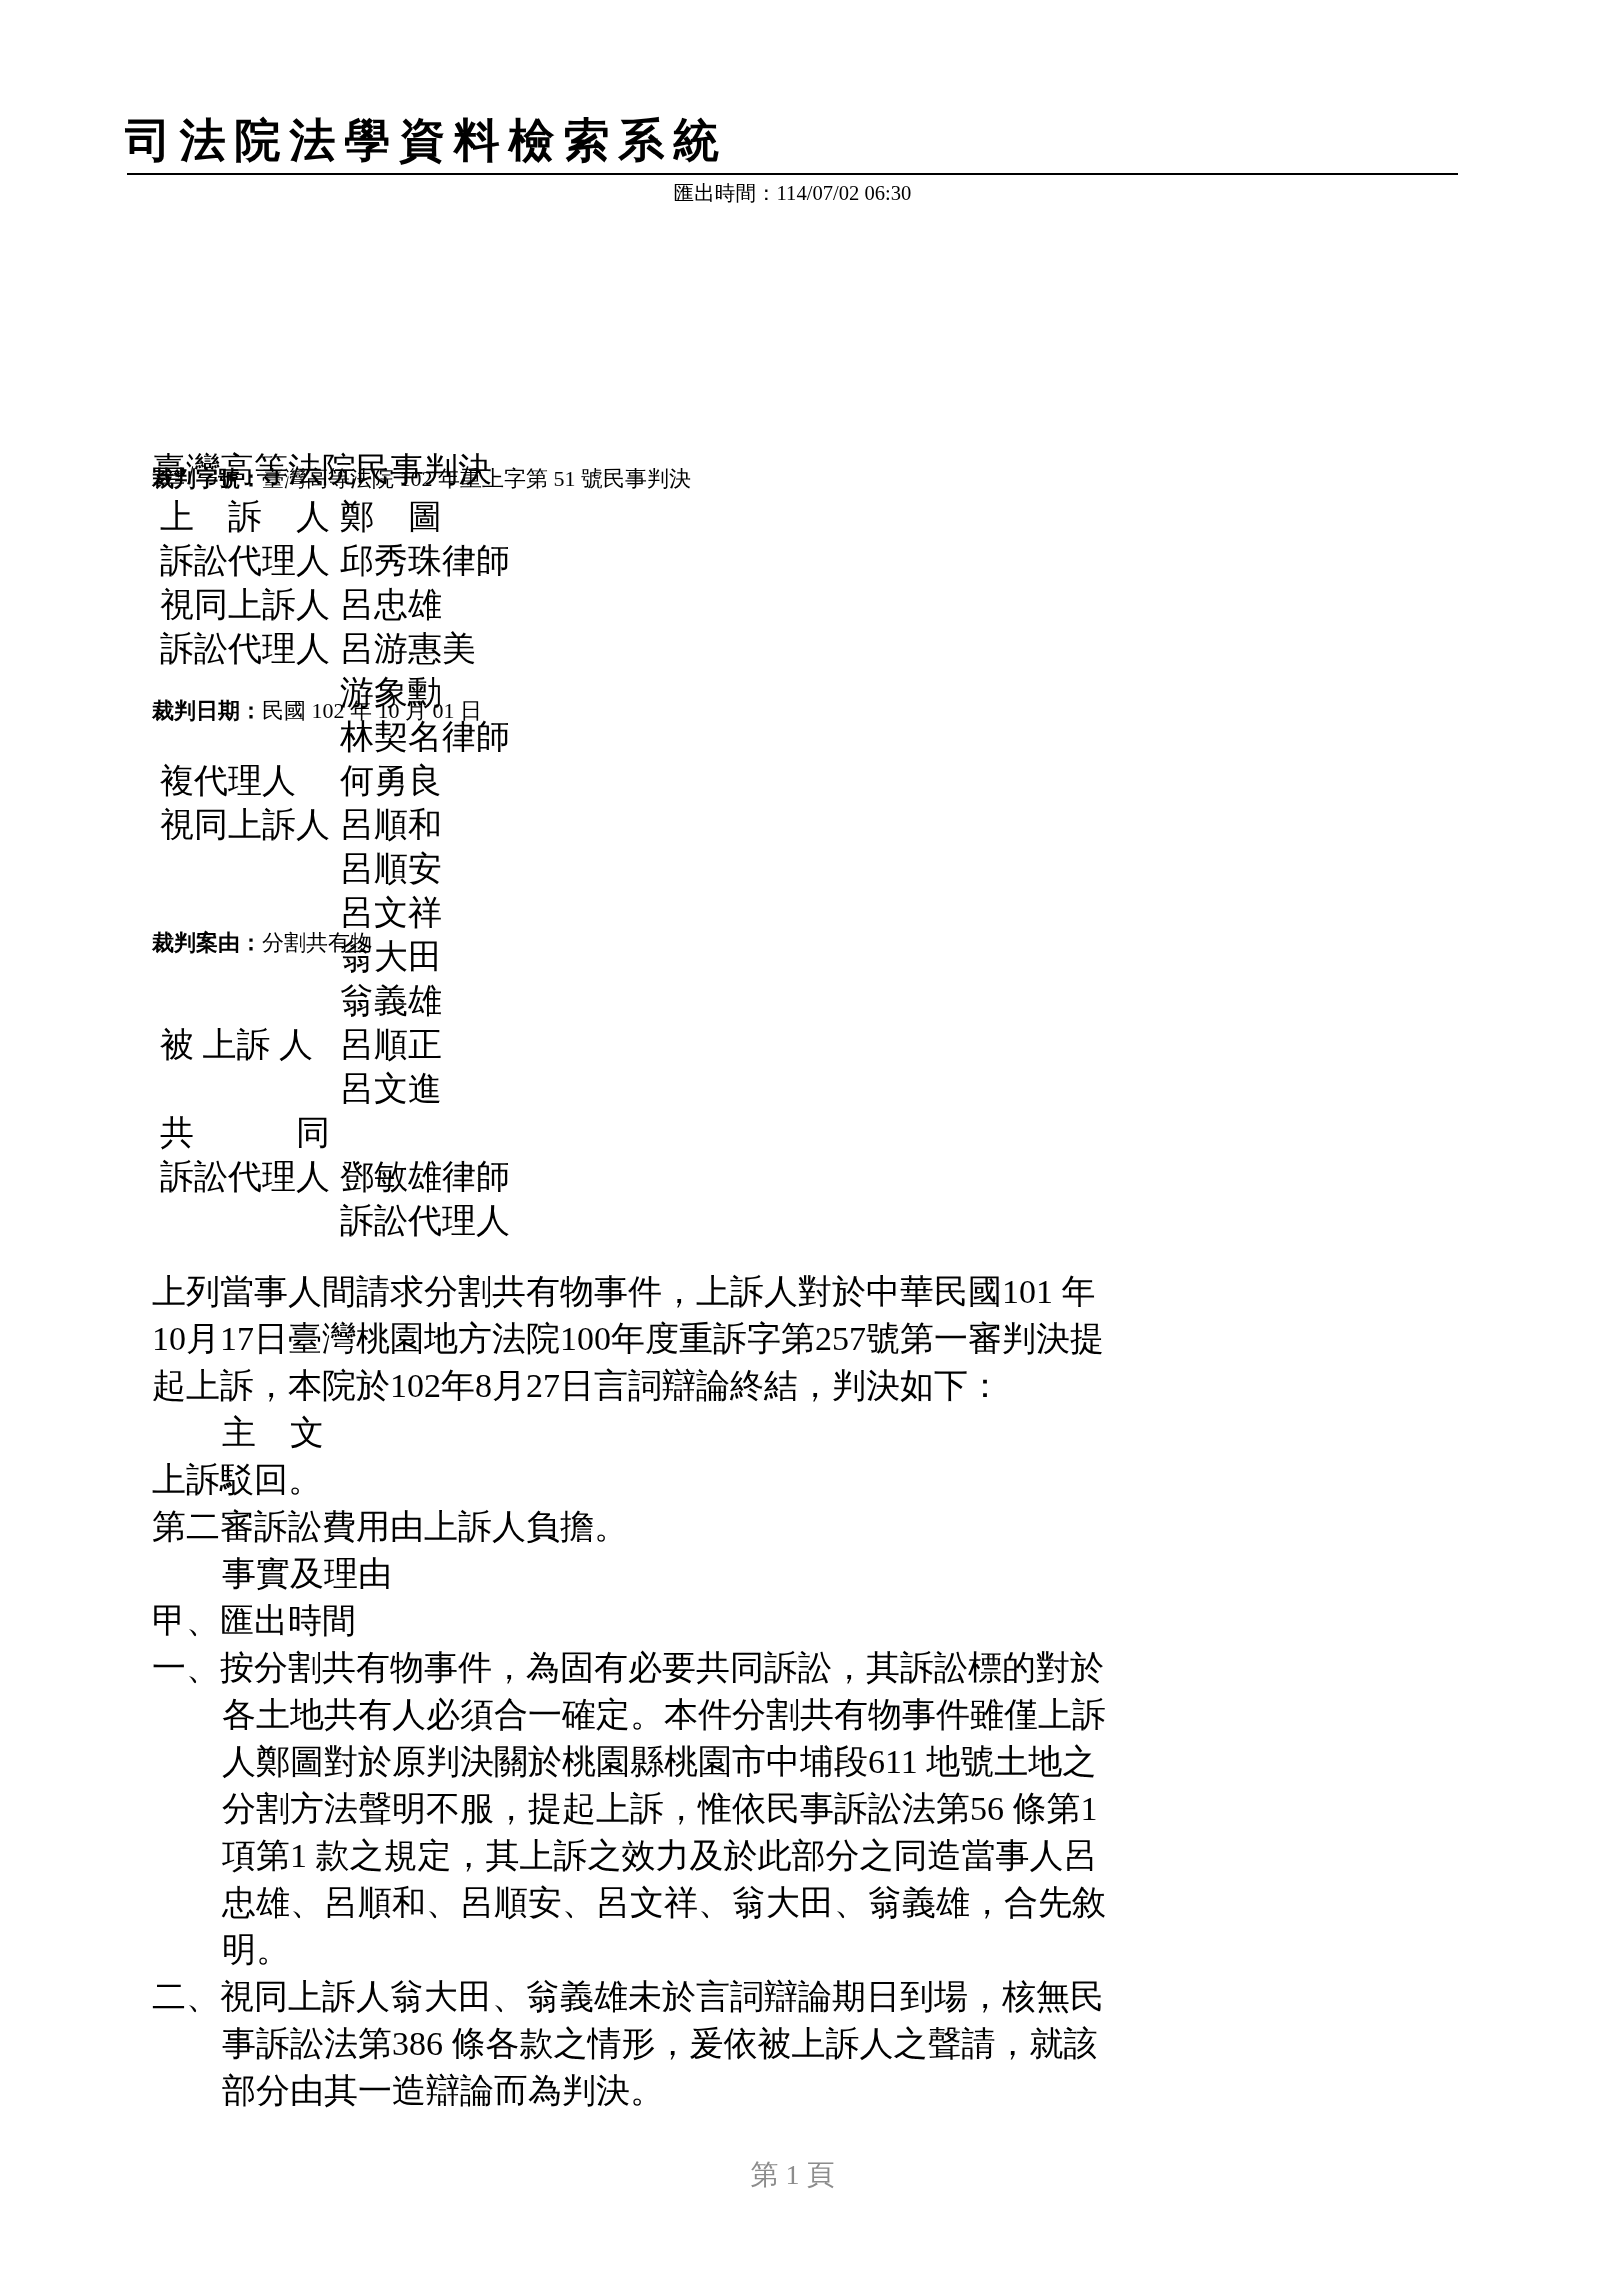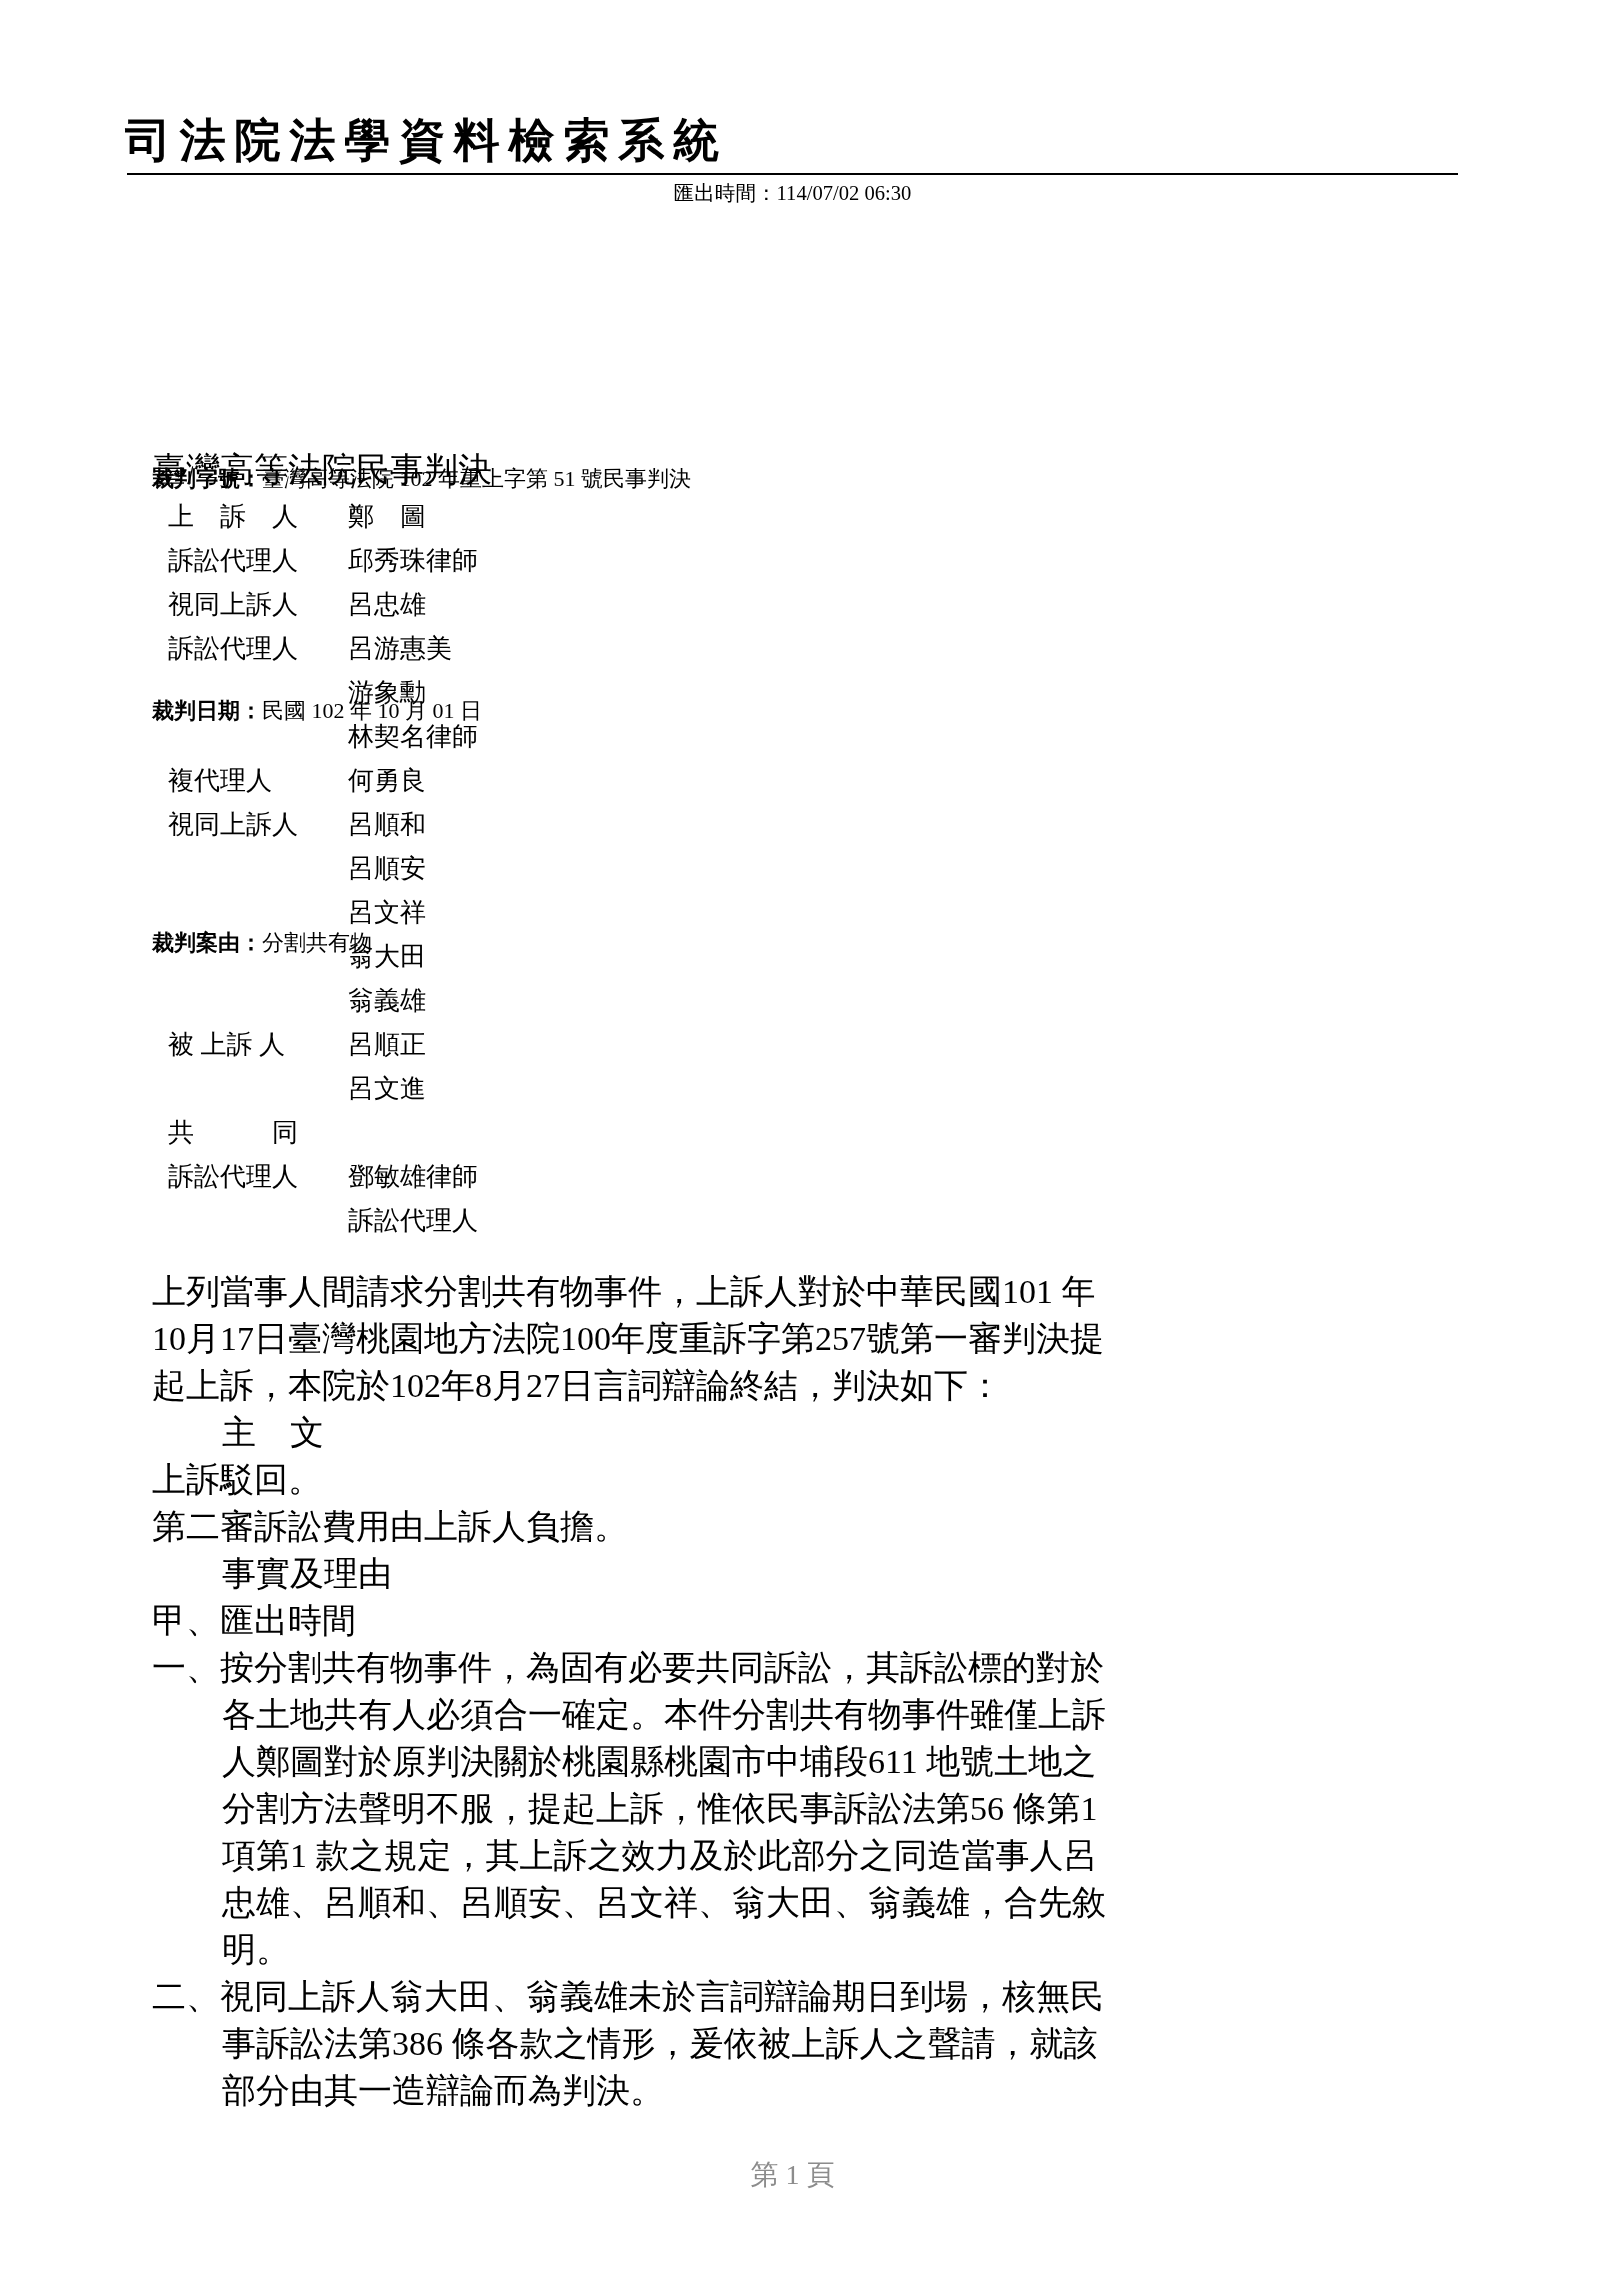--- a/index.html
+++ b/index.html
@@ -59,23 +59,23 @@
     top: 447px;
     width: 1012px;
     font-size: 34px;
     display: flex;
     justify-content: space-between;
     white-space: pre;
   }
 
   .parties {
     position: absolute;
-    left: 168px;
+    left: 160px;
     top: 495px;
-    font-size: 26px;
+    font-size: 34px;
     line-height: 44px;
   }
   .party-row { white-space: pre; }
   .party-role { display: inline-block; width: 174px; white-space: pre; }
   .party-name { display: inline-block; margin-left: 5.9px; white-space: pre; }
 
   .body-text {
     position: absolute;
     left: 152px;
     top: 1268px;

